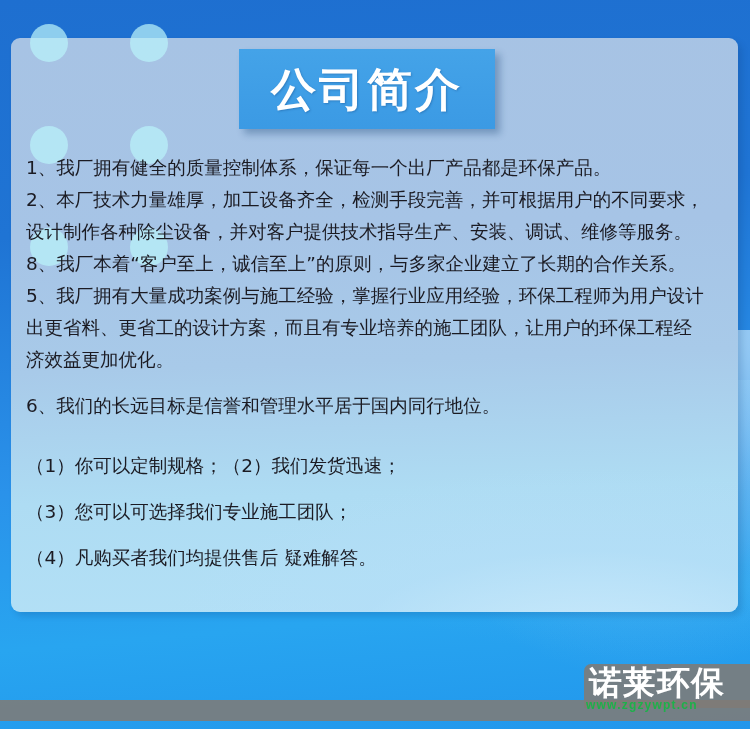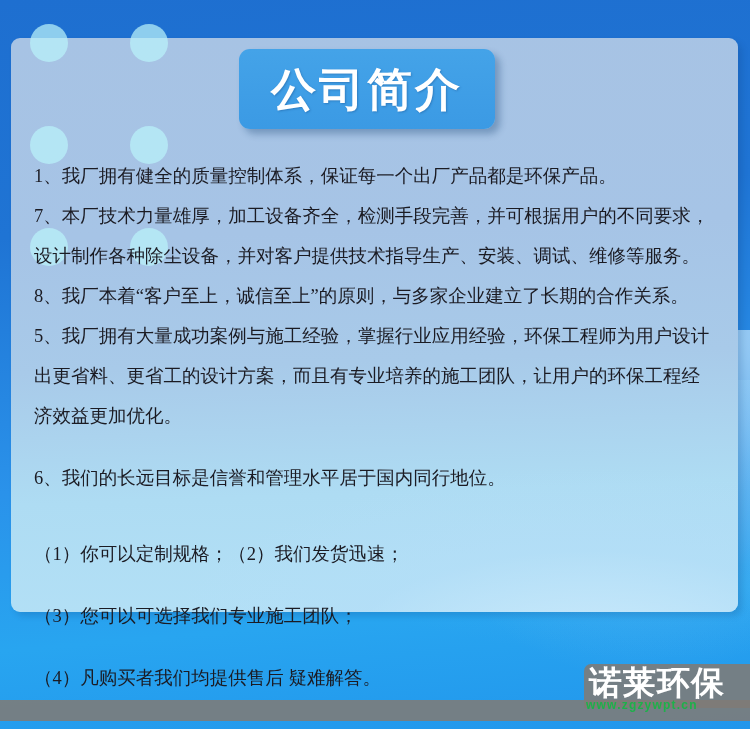--- a/index.html
+++ b/index.html
@@ -68,21 +68,21 @@
     pointer-events: none;
   }
 
   
   .title-banner {
     position: absolute;
     left: 239px;
     top: 49px;
     width: 256px;
     height: 80px;
-    border-radius: 11px;
+    border-radius: 0;
     background: linear-gradient(180deg, #44a3e8 0%, #3f9ee6 55%, #3b9ae4 100%);
     box-shadow: 5px 5px 7px rgba(15,60,110,0.33);
     display: flex;
     align-items: center;
     justify-content: center;
   }
   .title-text {
     color: #ffffff;
     font-size: 45px;
     font-weight: bold;
@@ -98,23 +98,22 @@
     left: 26px;
     top: 152px;
     width: 700px;
     color: #1b1b23;
     font-size: 18.5px;
     line-height: 32px;
     font-family: "DejaVu Sans", "Liberation Sans", sans-serif;
     white-space: nowrap;
   }
   .body-text p {
-    margin: 8px;
+    margin: 0;
     padding: 0;
-    font-family: Liberation Serif, serif;
   }
   .para-gap { height: 14px; }
 
   
   .wm-strip {
     position: absolute;
     left: 0;
     top: 700px;
     width: 750px;
     height: 21px;
@@ -173,21 +172,21 @@
       <div class="dot" style="left: 30px; top: 228px; width: 38px; height: 38px;"></div>
       <div class="dot" style="left: 130px; top: 228px; width: 38px; height: 38px;"></div>
     </div>
 
   <div class="title-banner">
     <span class="title-text">公司简介</span>
   </div>
 
   <div class="body-text" id="body-text">
       <p>1、我厂拥有健全的质量控制体系，保证每一个出厂产品都是环保产品。</p>
-      <p>7、本厂技术力量雄厚，加工设备齐全，检测手段完善，并可根据用户的不同要求，</p>
+      <p>2、本厂技术力量雄厚，加工设备齐全，检测手段完善，并可根据用户的不同要求，</p>
       <p>设计制作各种除尘设备，并对客户提供技术指导生产、安装、调试、维修等服务。</p>
       <p>8、我厂本着“客户至上，诚信至上”的原则，与多家企业建立了长期的合作关系。</p>
       <p>5、我厂拥有大量成功案例与施工经验，掌握行业应用经验，环保工程师为用户设计</p>
       <p>出更省料、更省工的设计方案，而且有专业培养的施工团队，让用户的环保工程经</p>
       <p>济效益更加优化。</p>
       <div class="para-gap"></div>
       <p>6、我们的长远目标是信誉和管理水平居于国内同行地位。</p>
       <div class="para-gap"></div>
       <div class="para-gap"></div>
       <p>（1）你可以定制规格；（2）我们发货迅速；</p>

